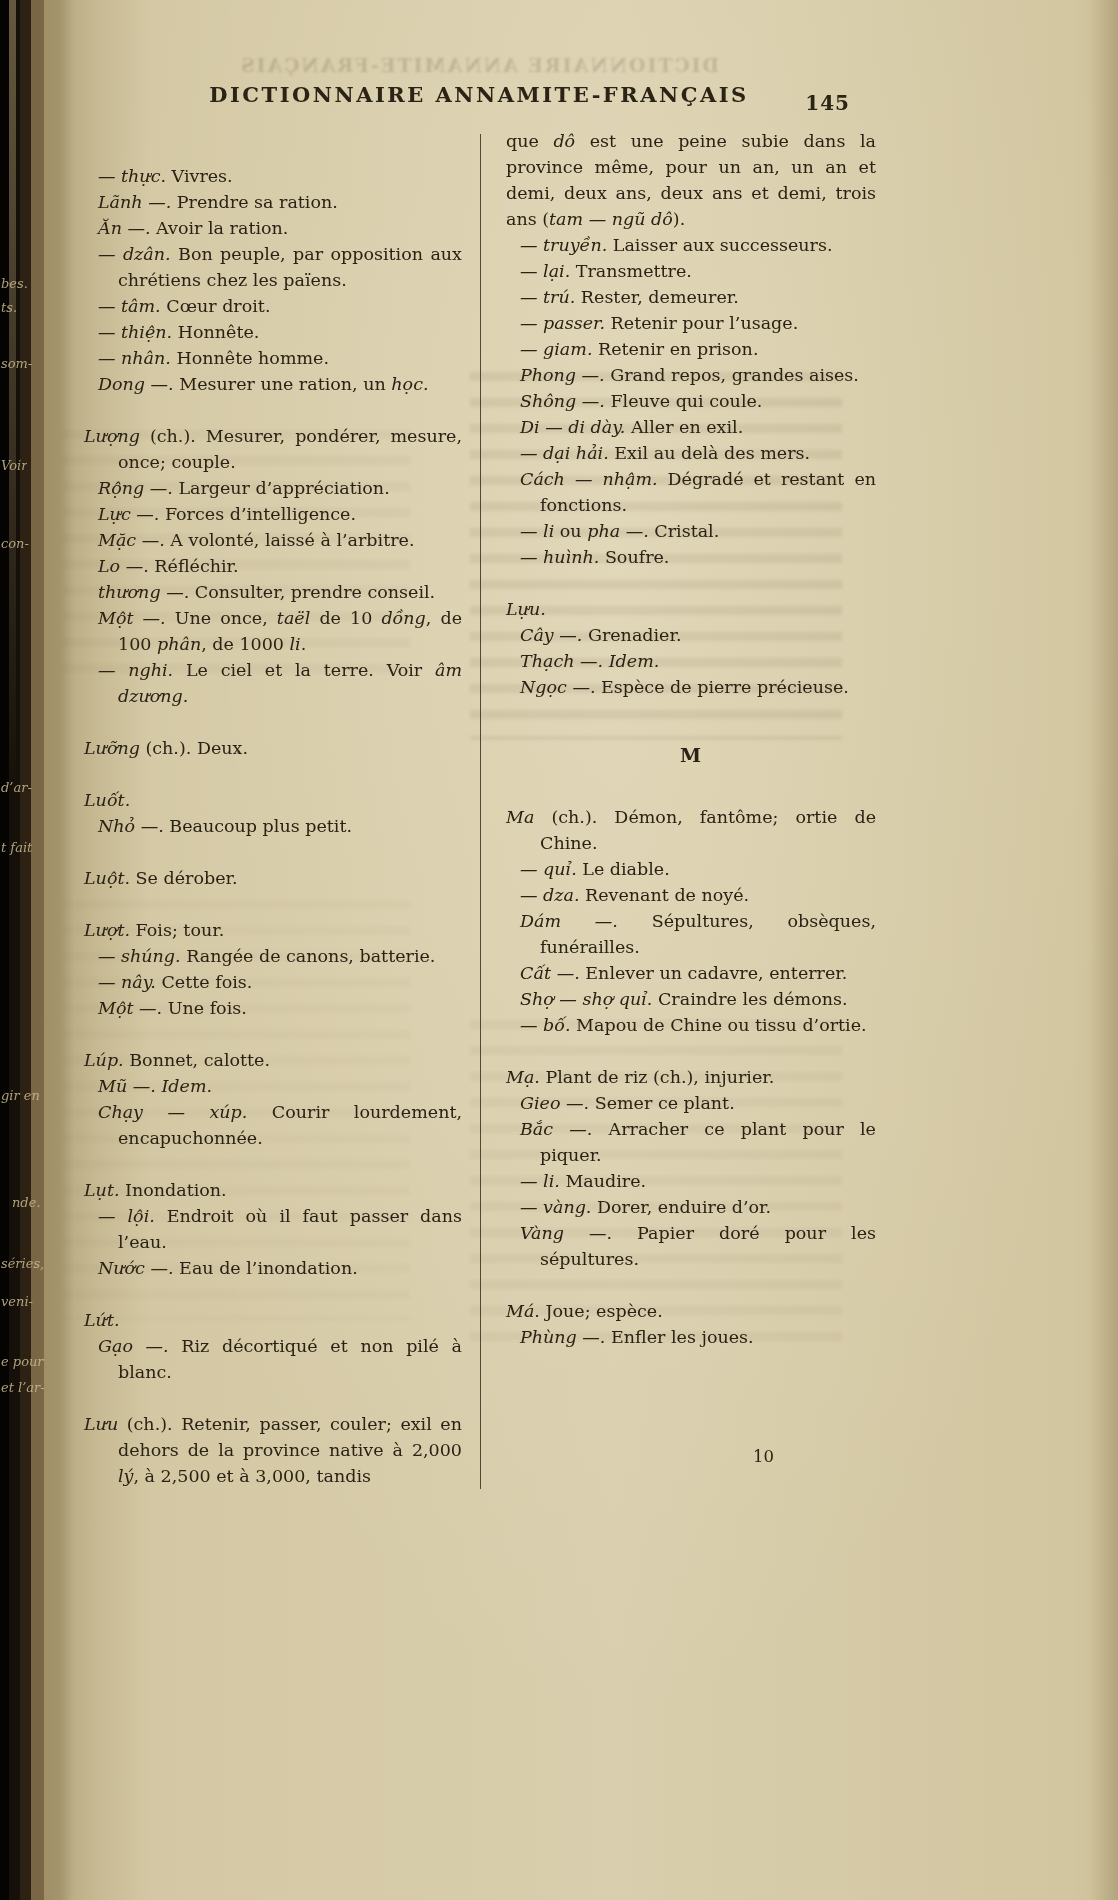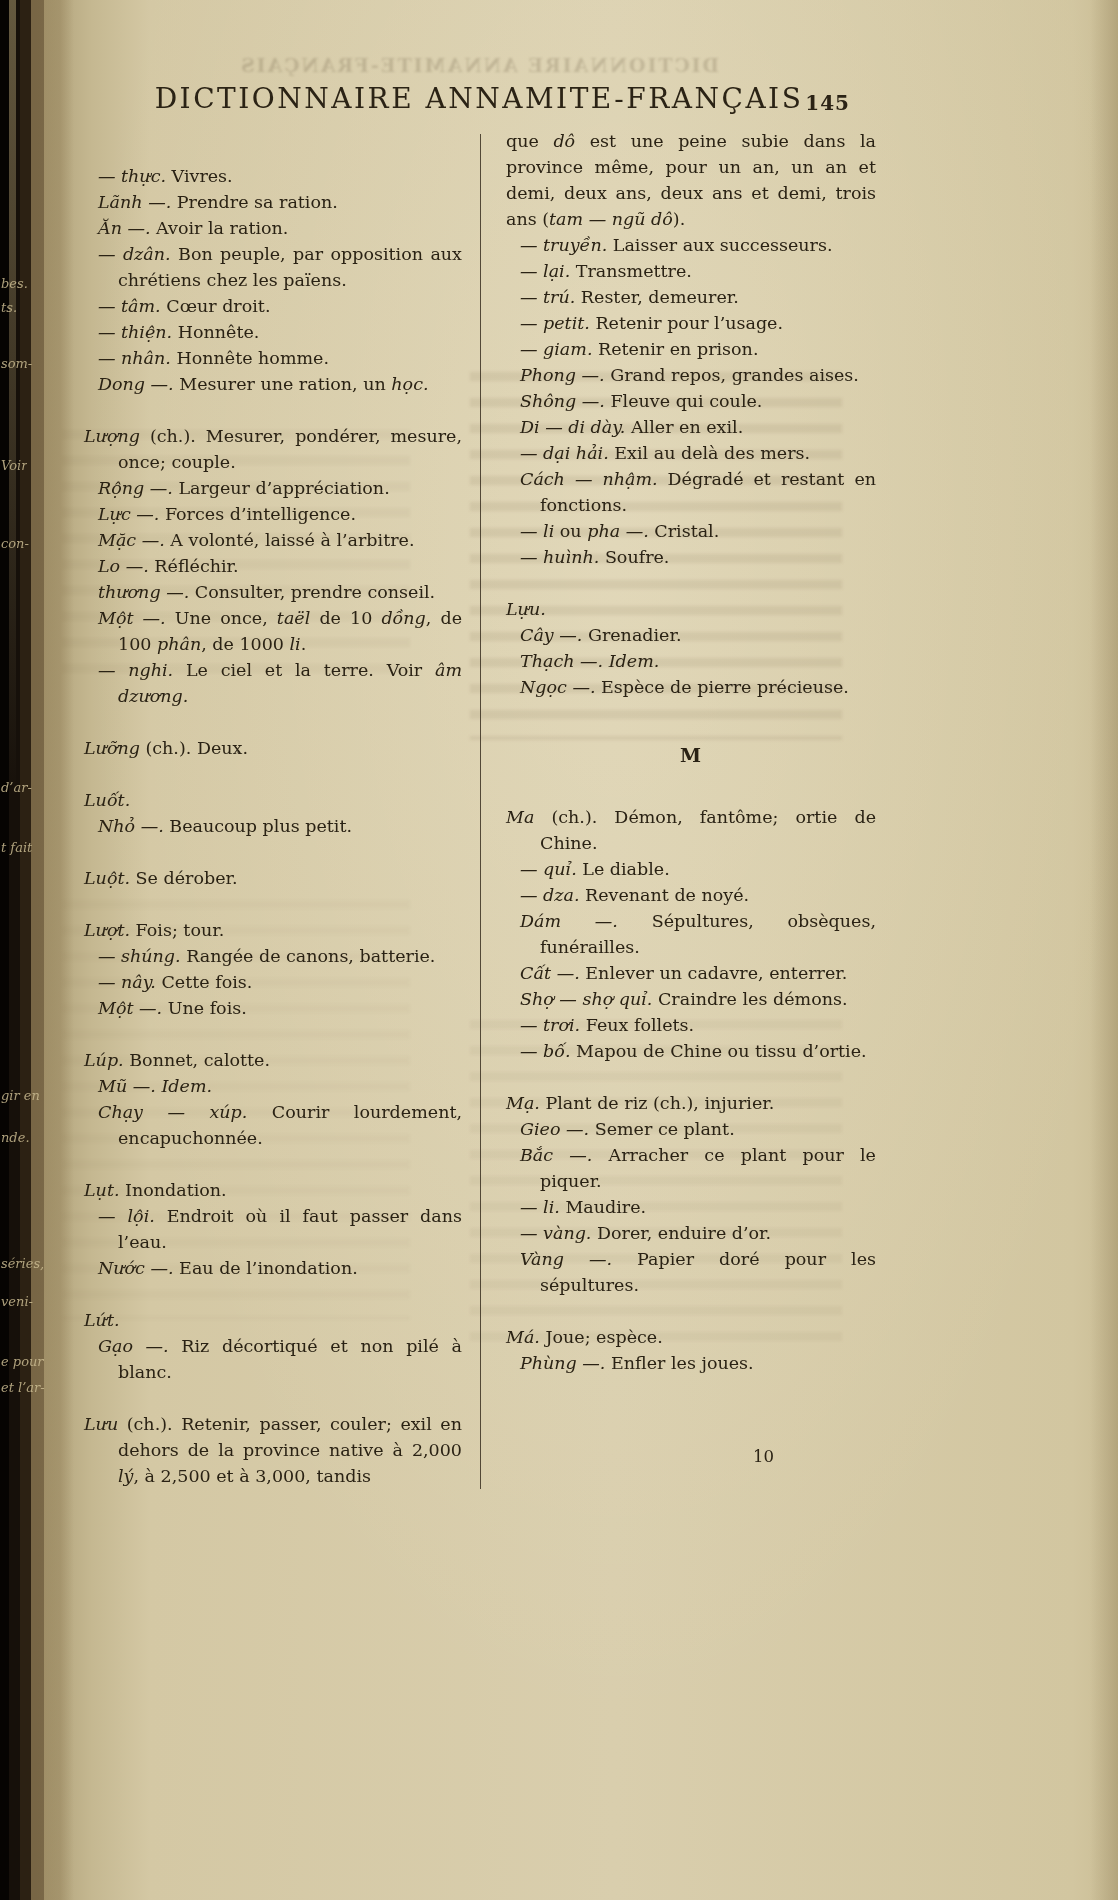--- a/index.html
+++ b/index.html
@@ -37,21 +37,21 @@
   .g1{left:470px;top:372px;width:372px;height:368px;}
   .g2{left:62px;top:430px;width:348px;height:260px;opacity:.5;}
   .g3{left:470px;top:1020px;width:372px;height:330px;opacity:.6;}
   .g4{left:62px;top:900px;width:348px;height:420px;opacity:.35;}
   .right-shade{position:absolute;right:0;top:0;width:28px;height:100%;
     background:linear-gradient(270deg,rgba(116,96,58,.26),rgba(0,0,0,0));}
   .speck{position:absolute;left:236px;top:750px;width:5px;height:4px;border-radius:50%;
     background:radial-gradient(circle,rgba(30,22,12,.75),rgba(30,22,12,0) 70%);}
   
   .header{position:absolute;left:84px;top:82px;width:790px;text-align:center;}
-  .title{font-weight:normal;font-size:28px;letter-spacing:2.5px;color:#2b2315;}
+  .title{font-weight:bold;font-size:21px;letter-spacing:2.5px;color:#2b2315;}
   .pagenum{position:absolute;right:24px;top:9px;font-size:20px;font-weight:bold;color:#2b2315;letter-spacing:1px;}
   
   .content{position:absolute;left:84px;top:128px;width:792px;}
   .cols{display:flex;align-items:stretch;}
   .col-left{width:396px;padding-right:18px;box-sizing:border-box;margin-top:35px;}
   .divider{width:1px;background:rgba(48,38,24,.8);margin-top:6px;}
   .col-right{flex:1;padding-left:25px;box-sizing:border-box;}
   .content p{margin:0;font-size:17.5px;line-height:26px;text-align:justify;}
   .content p.sub{padding-left:34px;text-indent:-20px;}
   .content p.head{padding-left:34px;text-indent:-34px;}
@@ -78,21 +78,21 @@
   <div class="gutter"></div>
   <div class="edge-frags">
       <div class="frag" style="top: 276px;">bes.</div>
       <div class="frag" style="top: 300px;">ts.</div>
       <div class="frag" style="top: 356px;">som-</div>
       <div class="frag" style="top: 458px;">Voir</div>
       <div class="frag" style="top: 536px;">con-</div>
       <div class="frag" style="top: 780px;">d’ar-</div>
       <div class="frag" style="top: 840px;">t fait</div>
       <div class="frag" style="top: 1088px;">gir en</div>
-      <div class="frag" style="top: 1130px;">nde.</div>
+      <div class="frag" style="top: 1195px; margin-left: 11px;">nde.</div>
       <div class="frag" style="top: 1256px;">séries,</div>
       <div class="frag" style="top: 1294px;">veni-</div>
       <div class="frag" style="top: 1354px;">e pour</div>
       <div class="frag" style="top: 1380px;">et l’ar-</div>
     </div>
 
   <div class="header">
     <span class="title">DICTIONNAIRE ANNAMITE-FRANÇAIS</span>
     <span class="pagenum">145</span>
   </div>
@@ -133,41 +133,40 @@
           <p class="head gap"><span class="it">Lứt.</span></p>
           <p class="sub"><span class="it">Gạo —.</span><span> Riz décortiqué et non pilé à blanc.</span></p>
           <p class="head gap"><span class="it">Lưu</span><span> (ch.). Retenir, passer, couler; exil en dehors de la province native à 2,000 </span><span class="it">lý</span><span>, à 2,500 et à 3,000, tandis</span></p>
         </div>
       <div class="divider"></div>
       <div class="col-right">
           <p class="cont"><span>que </span><span class="it">dô</span><span> est une peine subie dans la province même, pour un an, un an et demi, deux ans, deux ans et demi, trois ans (</span><span class="it">tam — ngũ dô</span><span>).</span></p>
           <p class="sub"><span class="it">— truyền.</span><span> Laisser aux successeurs.</span></p>
           <p class="sub"><span class="it">— lại.</span><span> Transmettre.</span></p>
           <p class="sub"><span class="it">— trú.</span><span> Rester, demeurer.</span></p>
-          <p class="sub"><span class="it">— petit.</span><span> Retenir pour l’usage.</span></p>
+          <p class="sub"><span class="it">— passer.</span><span> Retenir pour l’usage.</span></p>
           <p class="sub"><span class="it">— giam.</span><span> Retenir en prison.</span></p>
           <p class="sub"><span class="it">Phong —.</span><span> Grand repos, grandes aises.</span></p>
           <p class="sub"><span class="it">Shông —.</span><span> Fleuve qui coule.</span></p>
           <p class="sub"><span class="it">Di — di dày.</span><span> Aller en exil.</span></p>
           <p class="sub"><span class="it">— dại hải.</span><span> Exil au delà des mers.</span></p>
           <p class="sub"><span class="it">Cách — nhậm.</span><span> Dégradé et restant en fonctions.</span></p>
           <p class="sub"><span class="it">— li</span><span> ou </span><span class="it">pha —.</span><span> Cristal.</span></p>
           <p class="sub"><span class="it">— huình.</span><span> Soufre.</span></p>
           <p class="head gap"><span class="it">Lựu.</span></p>
           <p class="sub"><span class="it">Cây —.</span><span> Grenadier.</span></p>
           <p class="sub"><span class="it">Thạch —.</span><span> </span><span class="it">Idem.</span></p>
           <p class="sub"><span class="it">Ngọc —.</span><span> Espèce de pierre précieuse.</span></p>
           <p class="section"><span>M</span></p>
           <p class="head"><span class="it">Ma</span><span> (ch.). Démon, fantôme; ortie de Chine.</span></p>
           <p class="sub"><span class="it">— quỉ.</span><span> Le diable.</span></p>
           <p class="sub"><span class="it">— dza.</span><span> Revenant de noyé.</span></p>
           <p class="sub"><span class="it">Dám —.</span><span> Sépultures, obsèques, funérailles.</span></p>
           <p class="sub"><span class="it">Cất —.</span><span> Enlever un cadavre, enterrer.</span></p>
           <p class="sub"><span class="it">Shợ — shợ quỉ.</span><span> Craindre les démons.</span></p>
-          <p class="sub"><span class="it">— trơi.</span><span> Feux follets.</span></p>
           <p class="sub"><span class="it">— bố.</span><span> Mapou de Chine ou tissu d’ortie.</span></p>
           <p class="head gap"><span class="it">Mạ.</span><span> Plant de riz (ch.), injurier.</span></p>
           <p class="sub"><span class="it">Gieo —.</span><span> Semer ce plant.</span></p>
           <p class="sub"><span class="it">Bắc —.</span><span> Arracher ce plant pour le piquer.</span></p>
           <p class="sub"><span class="it">— li.</span><span> Maudire.</span></p>
           <p class="sub"><span class="it">— vàng.</span><span> Dorer, enduire d’or.</span></p>
           <p class="sub"><span class="it">Vàng —.</span><span> Papier doré pour les sépultures.</span></p>
           <p class="head gap"><span class="it">Má.</span><span> Joue; espèce.</span></p>
           <p class="sub"><span class="it">Phùng —.</span><span> Enfler les joues.</span></p>
         </div>

